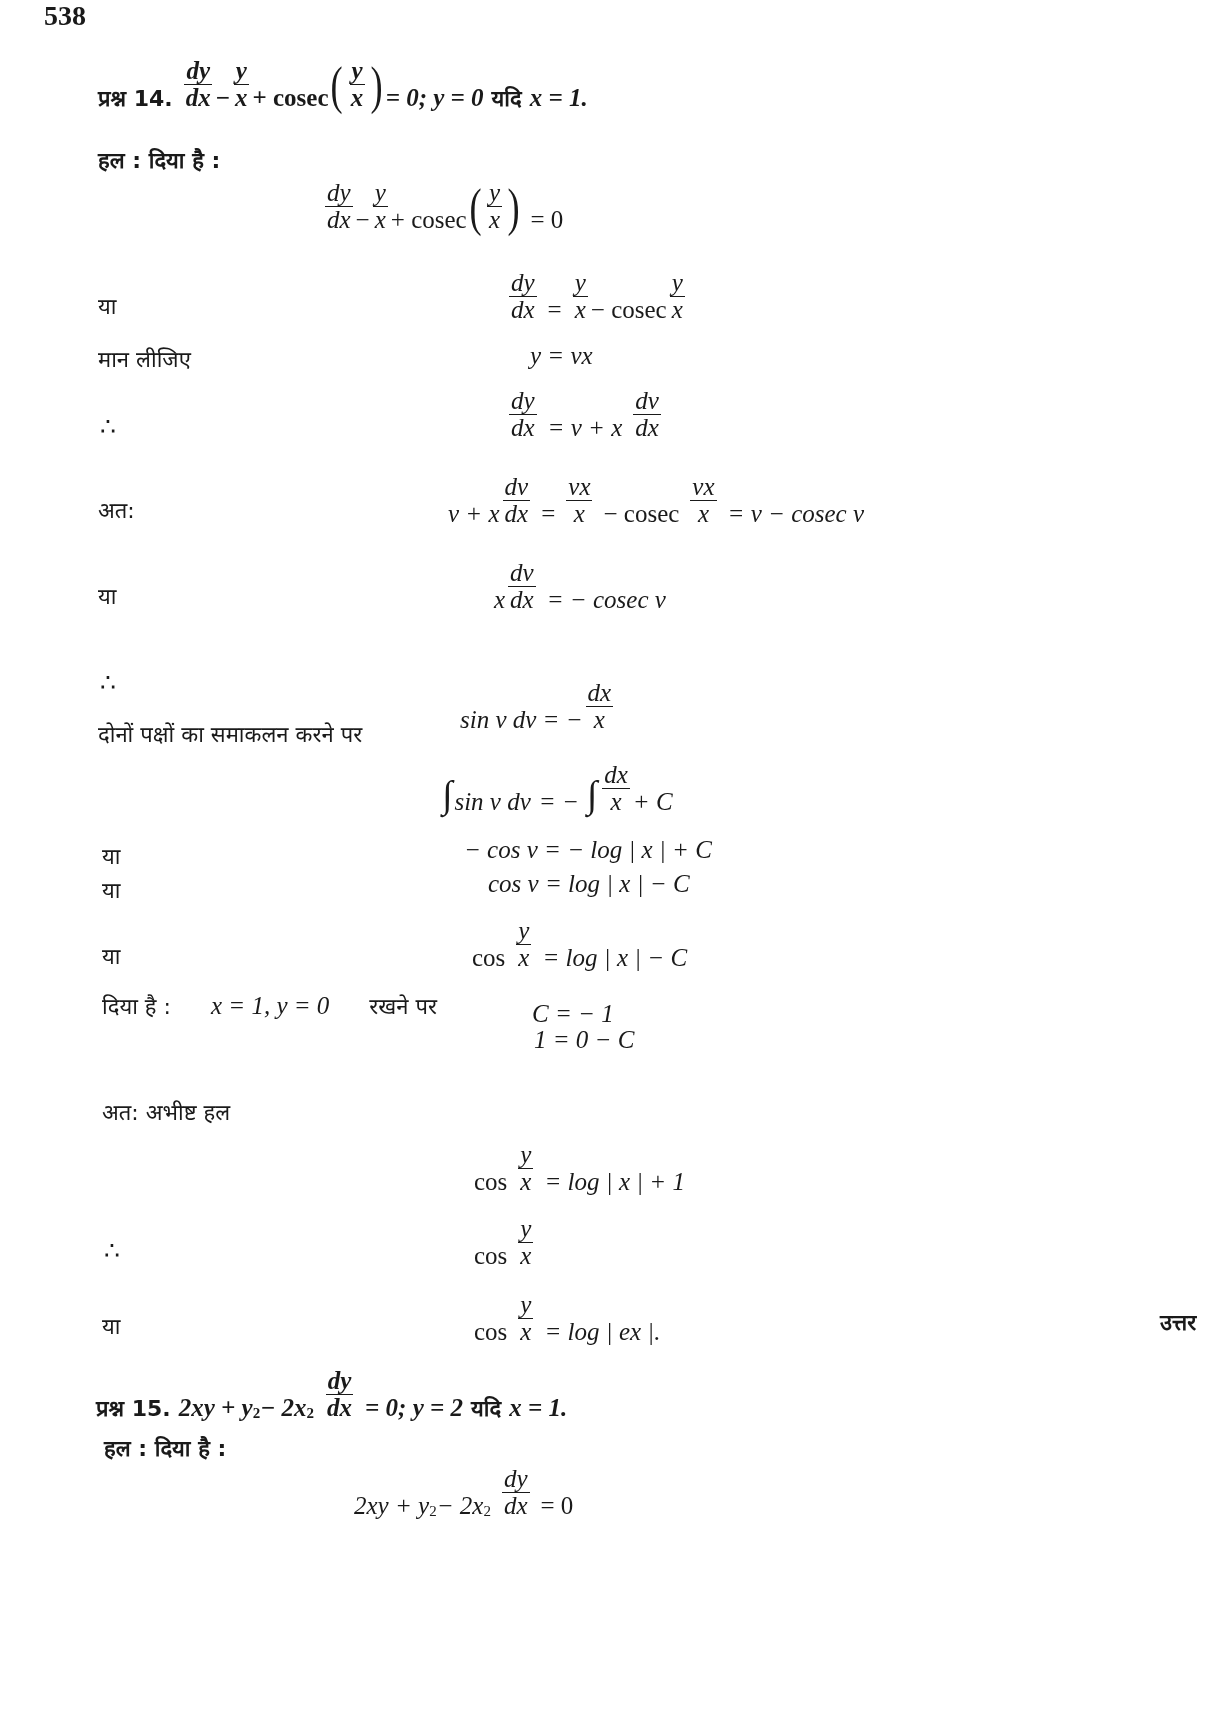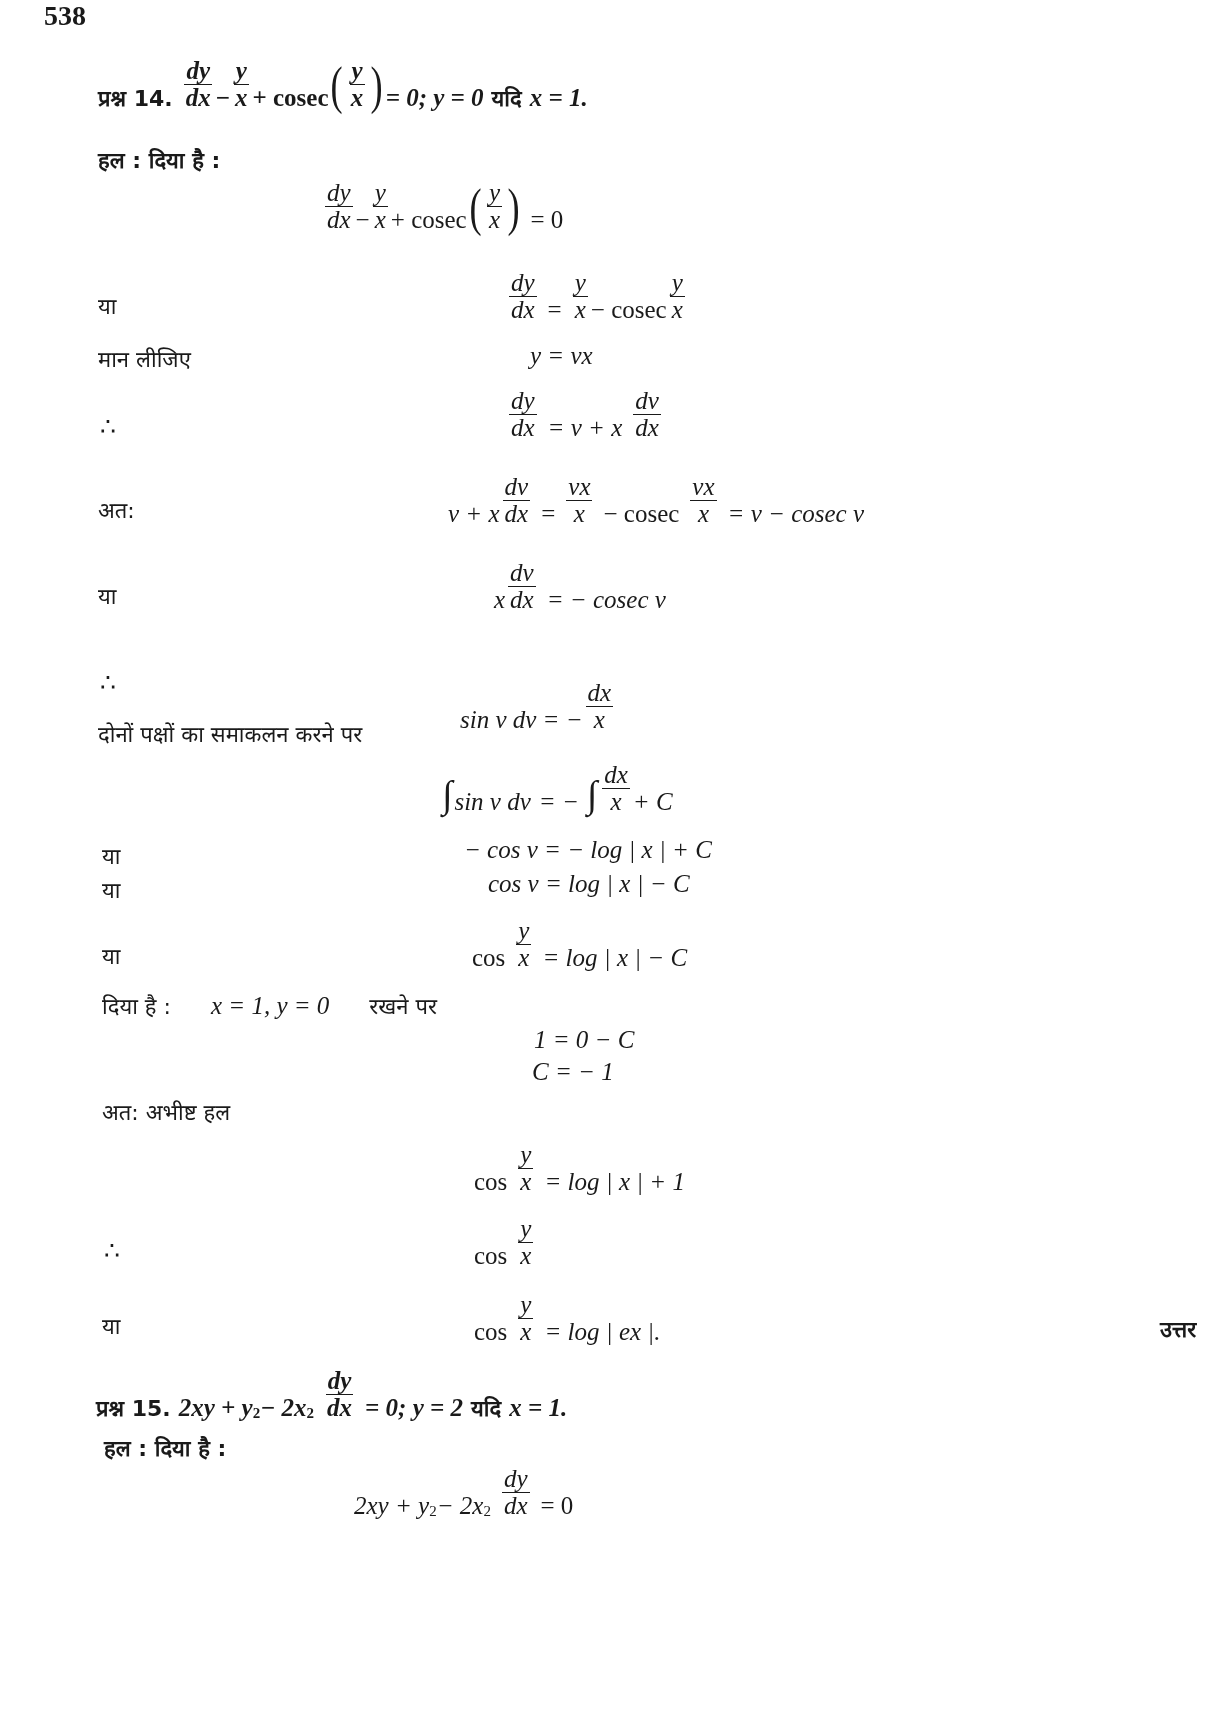--- a/index.html
+++ b/index.html
@@ -200,21 +200,21 @@
   <span class="hi">दिया है :</span>
     <span class="sp"></span>
   <i>x = 1, y = 0</i>
     <span class="sp"></span>
   <span class="hi">रखने पर</span>
 </div>
 
 <div class="abs math" style="left:534px; top:1026px;">
     <i>1 = 0 − C</i>
   </div>
-<div class="abs math" style="left:532px; top:1058px;">
+<div class="abs math" style="left:532px; top:1000px;">
     <i>C = − 1</i>
   </div>
 
 <div class="abs hi" style="left:102px; top:1096px;">अत: अभीष्ट हल</div>
 
 <div class="abs math" style="left:474px; top:1142px;">
   <span>cos</span>
     <span class="sp"></span>
   <span class="frac">
       <span class="num">y</span>
@@ -239,21 +239,21 @@
 <div class="abs math" style="left:474px; top:1292px;">
   <span>cos</span>
     <span class="sp"></span>
   <span class="frac">
       <span class="num">y</span>
       <span class="den">x</span>
     </span>
   <span class="sp"></span>
     <i>= log | ex |.</i>
 </div>
-<div class="abs hi bold" style="left:1160px; top:1306px;margin-top:7px;">उत्तर</div>
+<div class="abs hi bold" style="left:1160px; top:1306px;">उत्तर</div>
 
 <div class="abs math bold" style="left:96px; top:1368px;">
   <span class="hi bold">प्रश्न 15.</span>
     <span class="sp"></span>
   <i>2xy + y</i>
     <sup>2</sup>
   <i> − 2x</i>
     <sup>2</sup>
     <span class="sp"></span>
   <span class="frac">

